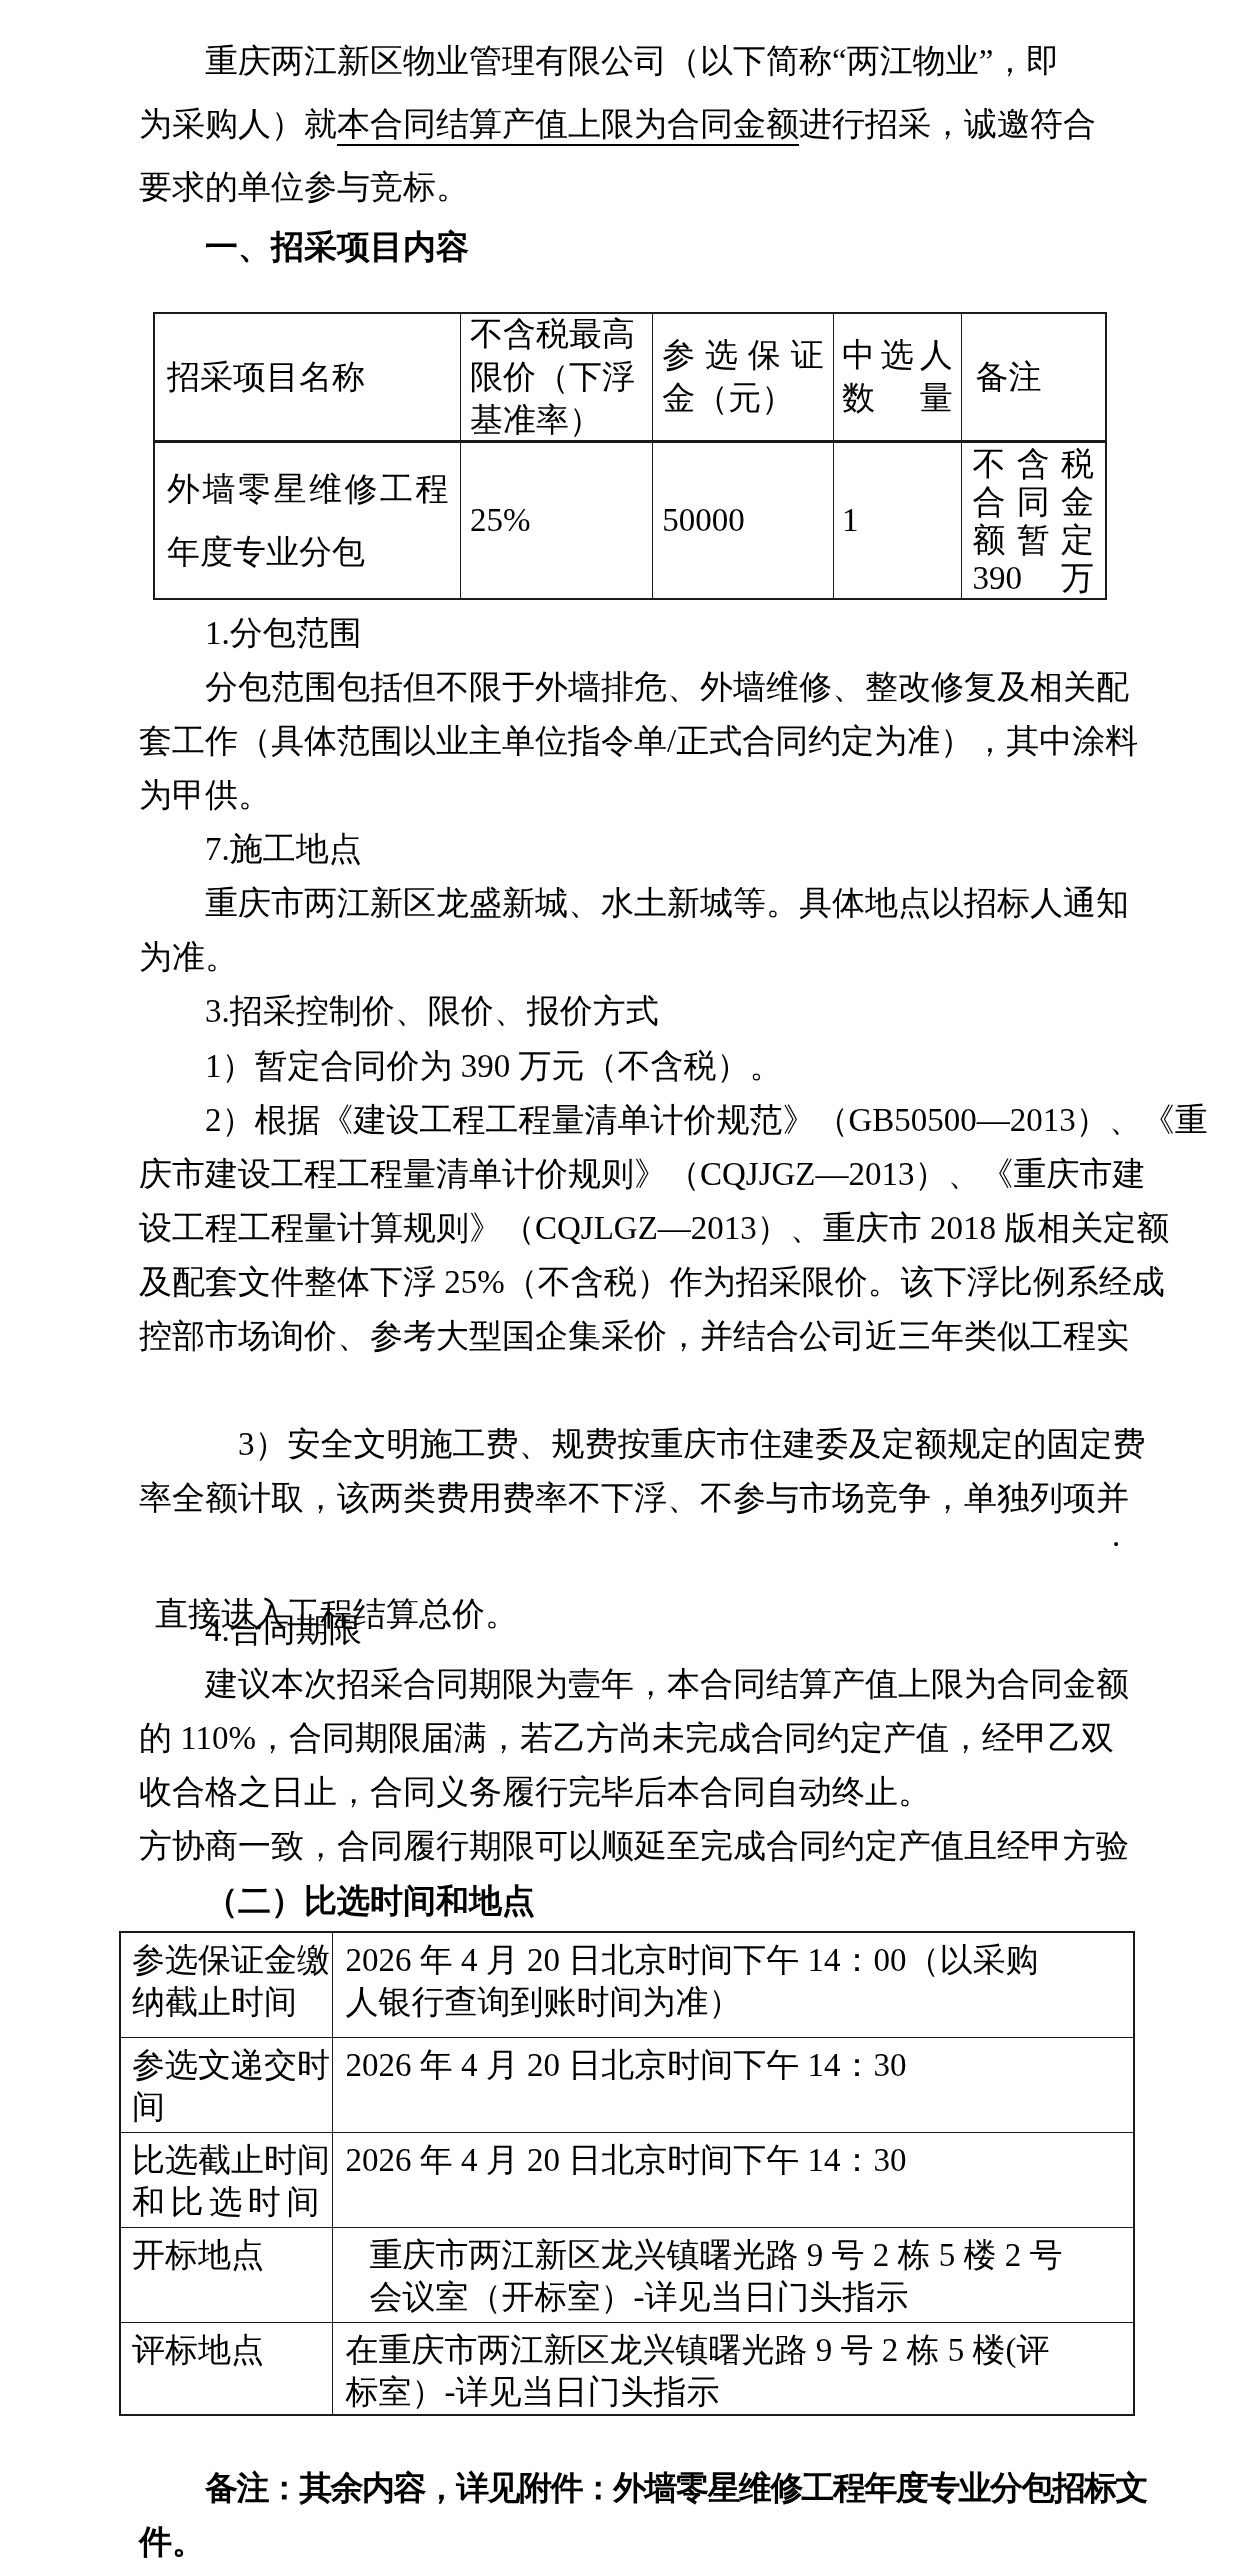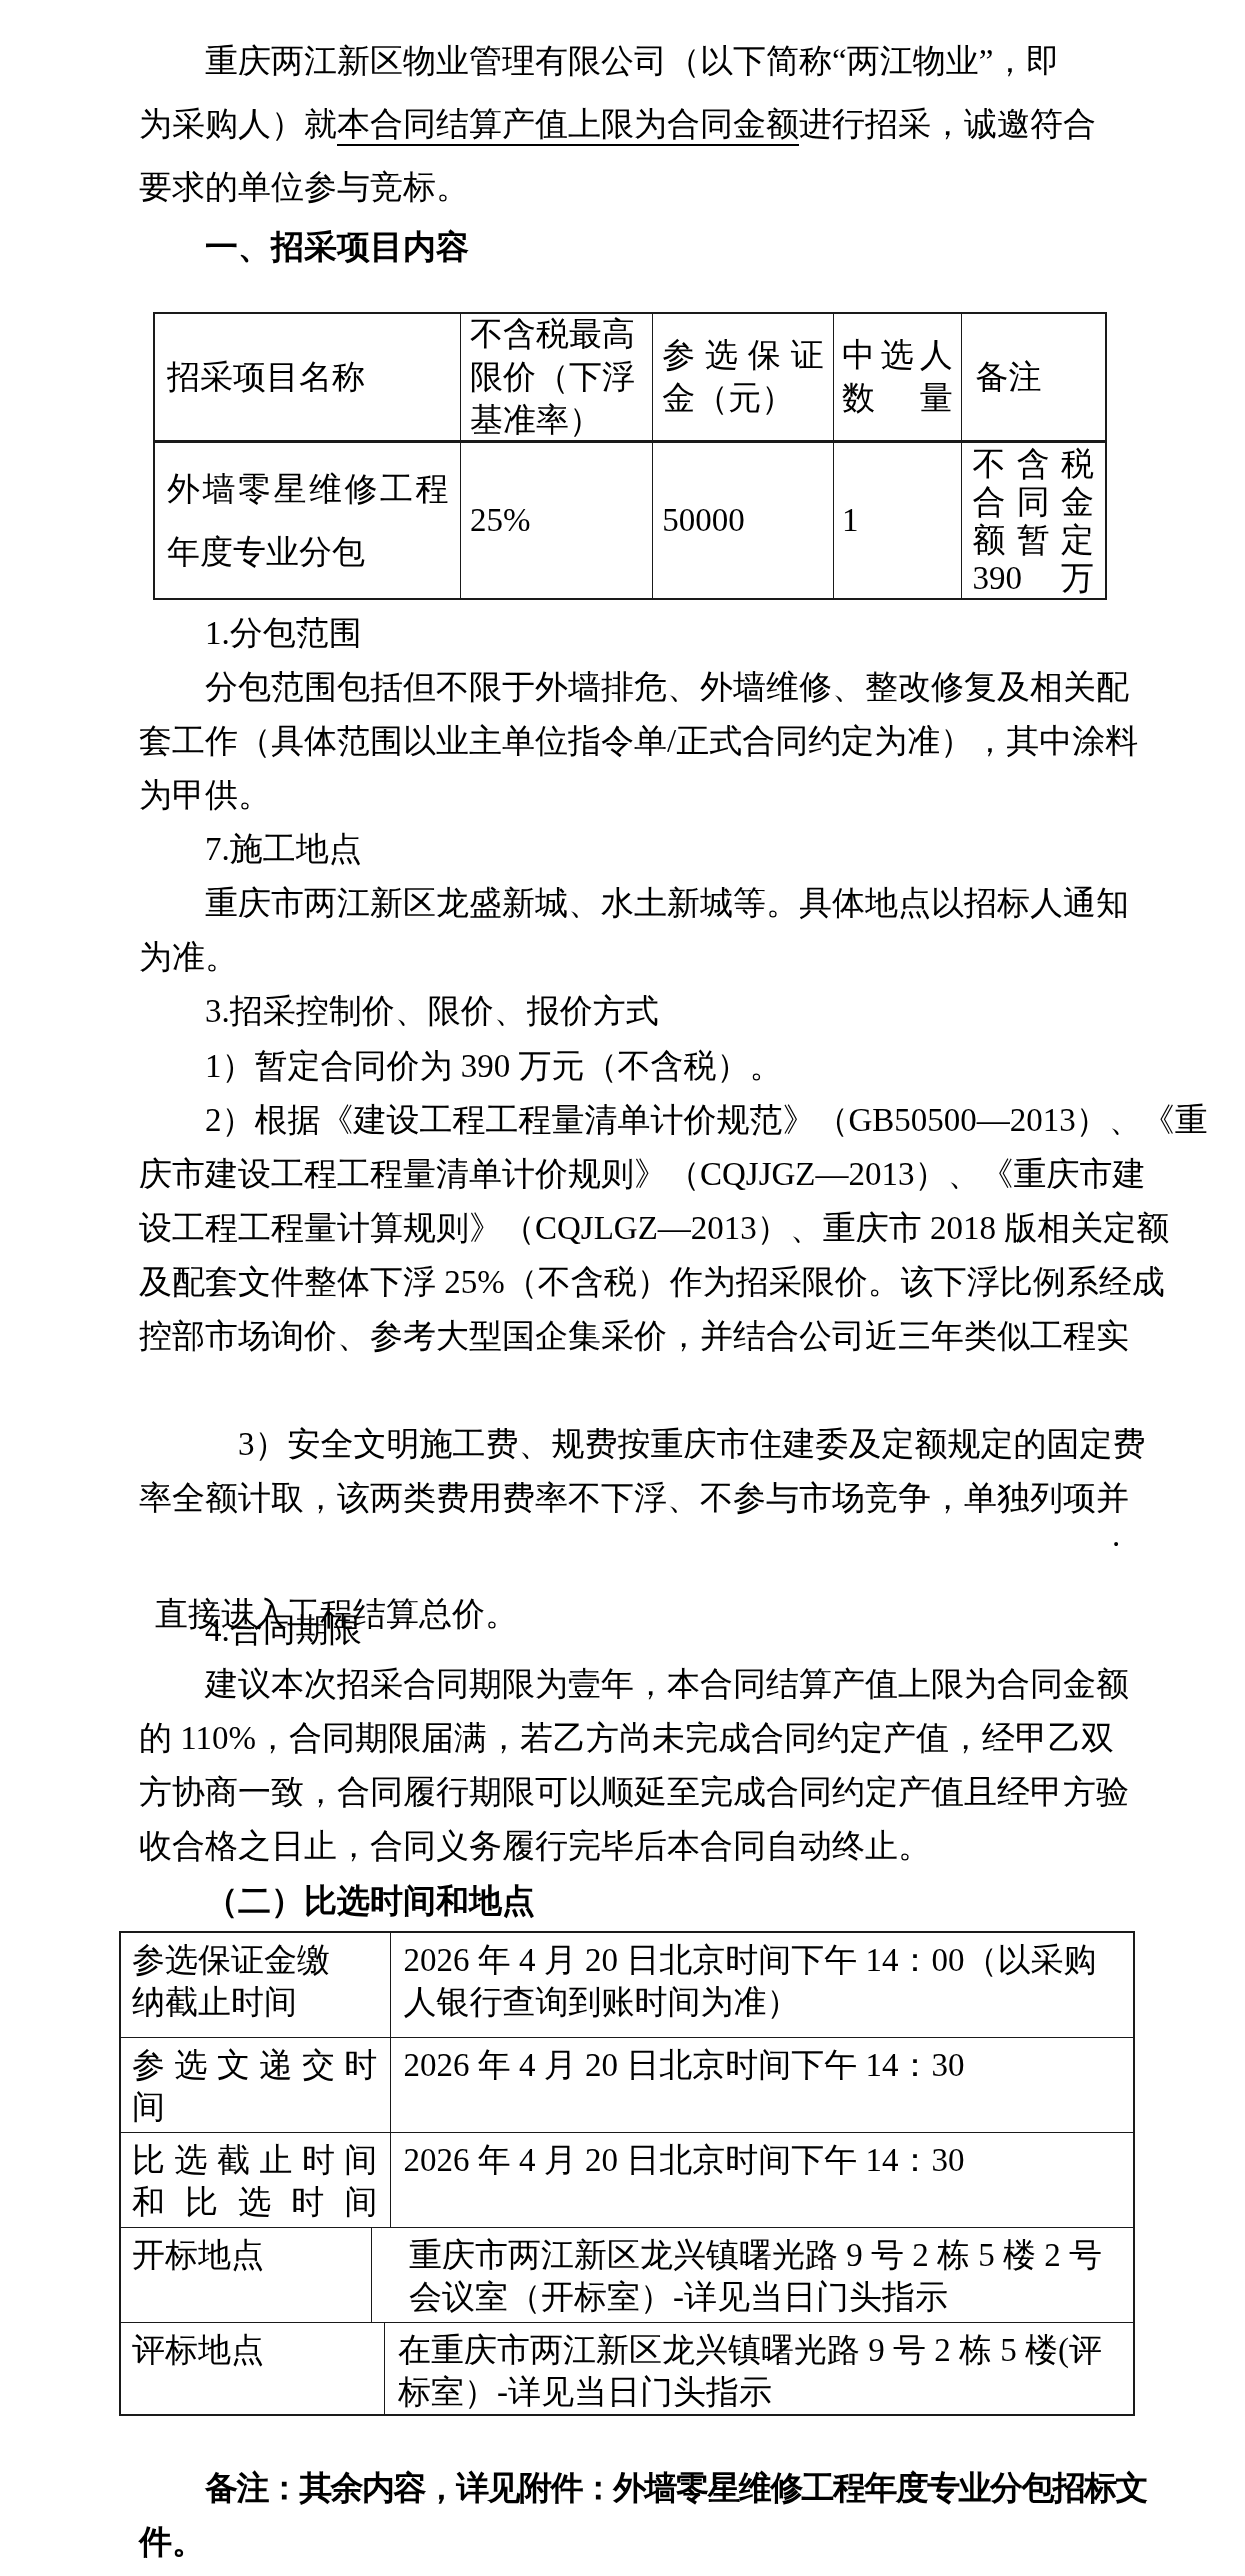--- a/index.html
+++ b/index.html
@@ -51,21 +51,21 @@
   .t1 .c5h{padding-left:14px;}
   
   .t2{
     left:119px;top:1931px;width:1016px;
     border:2.4px solid #1a1a1a;
     box-sizing:border-box;
   }
   .t2 .trow{display:flex;border-top:1.6px solid #1a1a1a;}
   .t2 .trow:first-child{border-top:none;}
   .t2 .lcell{
-    width:270px;box-sizing:border-box;border-right:1.6px solid #1a1a1a;
+    width:212px;box-sizing:border-box;border-right:1.6px solid #1a1a1a;
     padding:6.3px 12.6px 0 11px;
   }
   .t2 .vcell{flex:1;box-sizing:border-box;padding:6.3px 31px 0 12.6px;}
   .t2 .ln{line-height:42px;white-space:nowrap;}
   .t2 .r1{height:104px;}
   .t2 .r2{height:94px;}
   .t2 .r3{height:94px;}
   .t2 .r4{height:94px;gap:24px;}
   .t2 .r5{height:91px;}
   
@@ -201,22 +201,22 @@
     </div>
   <div class="abs sec" style="top:1587px;margin-left:16px;">
       <div class="ln">直接进入工程结算总价。</div>
     </div>
   <div class="abs sec" style="top:1603px;">
       <div class="ln ind">4.合同期限</div>
     </div>
   <div class="abs sec" style="top:1657px;">
       <div class="ln ind">建议本次招采合同期限为壹年，本合同结算产值上限为合同金额</div>
       <div class="ln">的 110%，合同期限届满，若乙方尚未完成合同约定产值，经甲乙双</div>
+      <div class="ln">收合格之日止，合同义务履行完毕后本合同自动终止。</div>
       <div class="ln">方协商一致，合同履行期限可以顺延至完成合同约定产值且经甲方验</div>
-      <div class="ln">收合格之日止，合同义务履行完毕后本合同自动终止。</div>
     </div>
 
   <div class="abs stray">.</div>
 
   <div class="abs sec bold" style="top:1874px;">
     <div class="ln ind">（二）比选时间和地点</div>
   </div>
 
   <div class="abs t2">
     <div class="trow r1">

